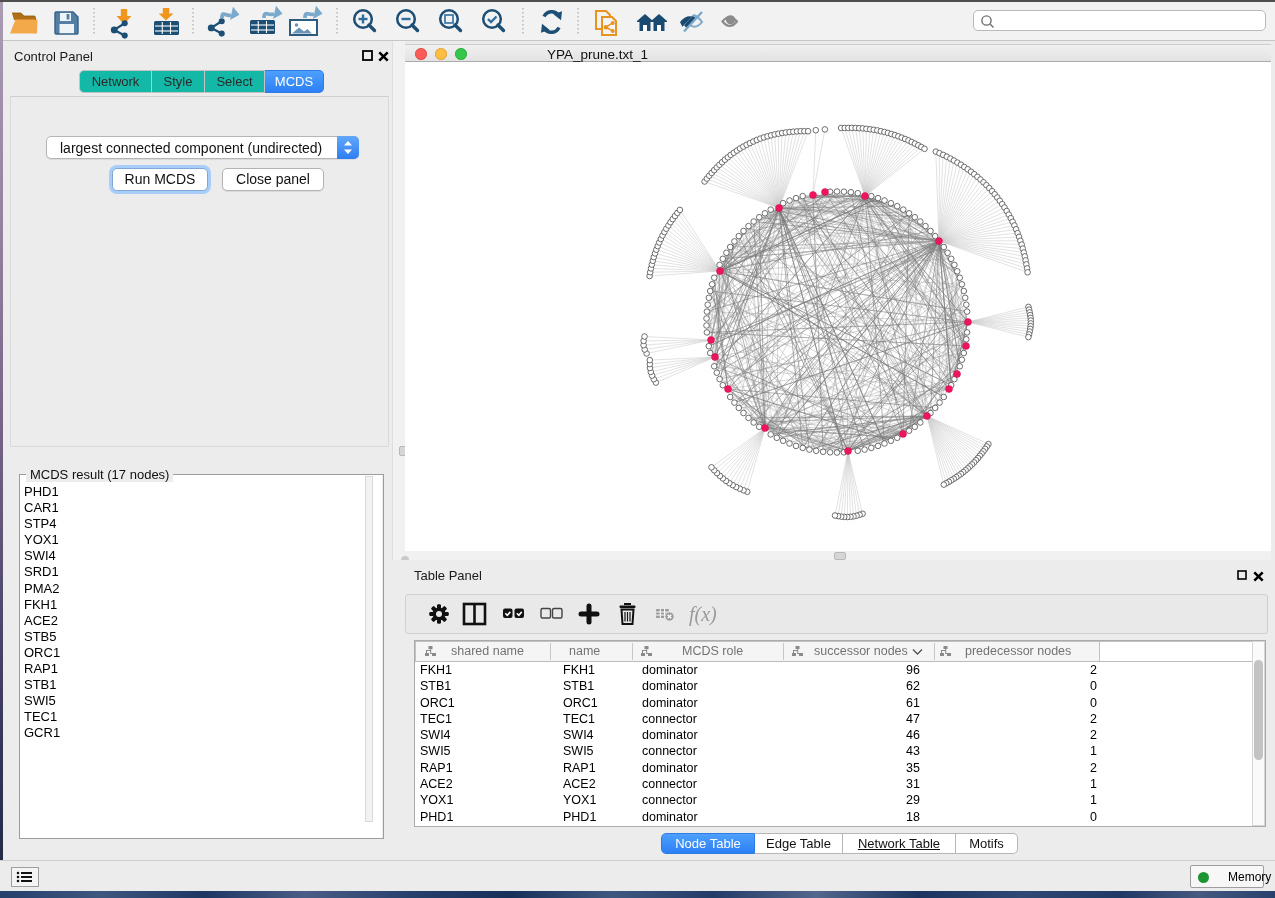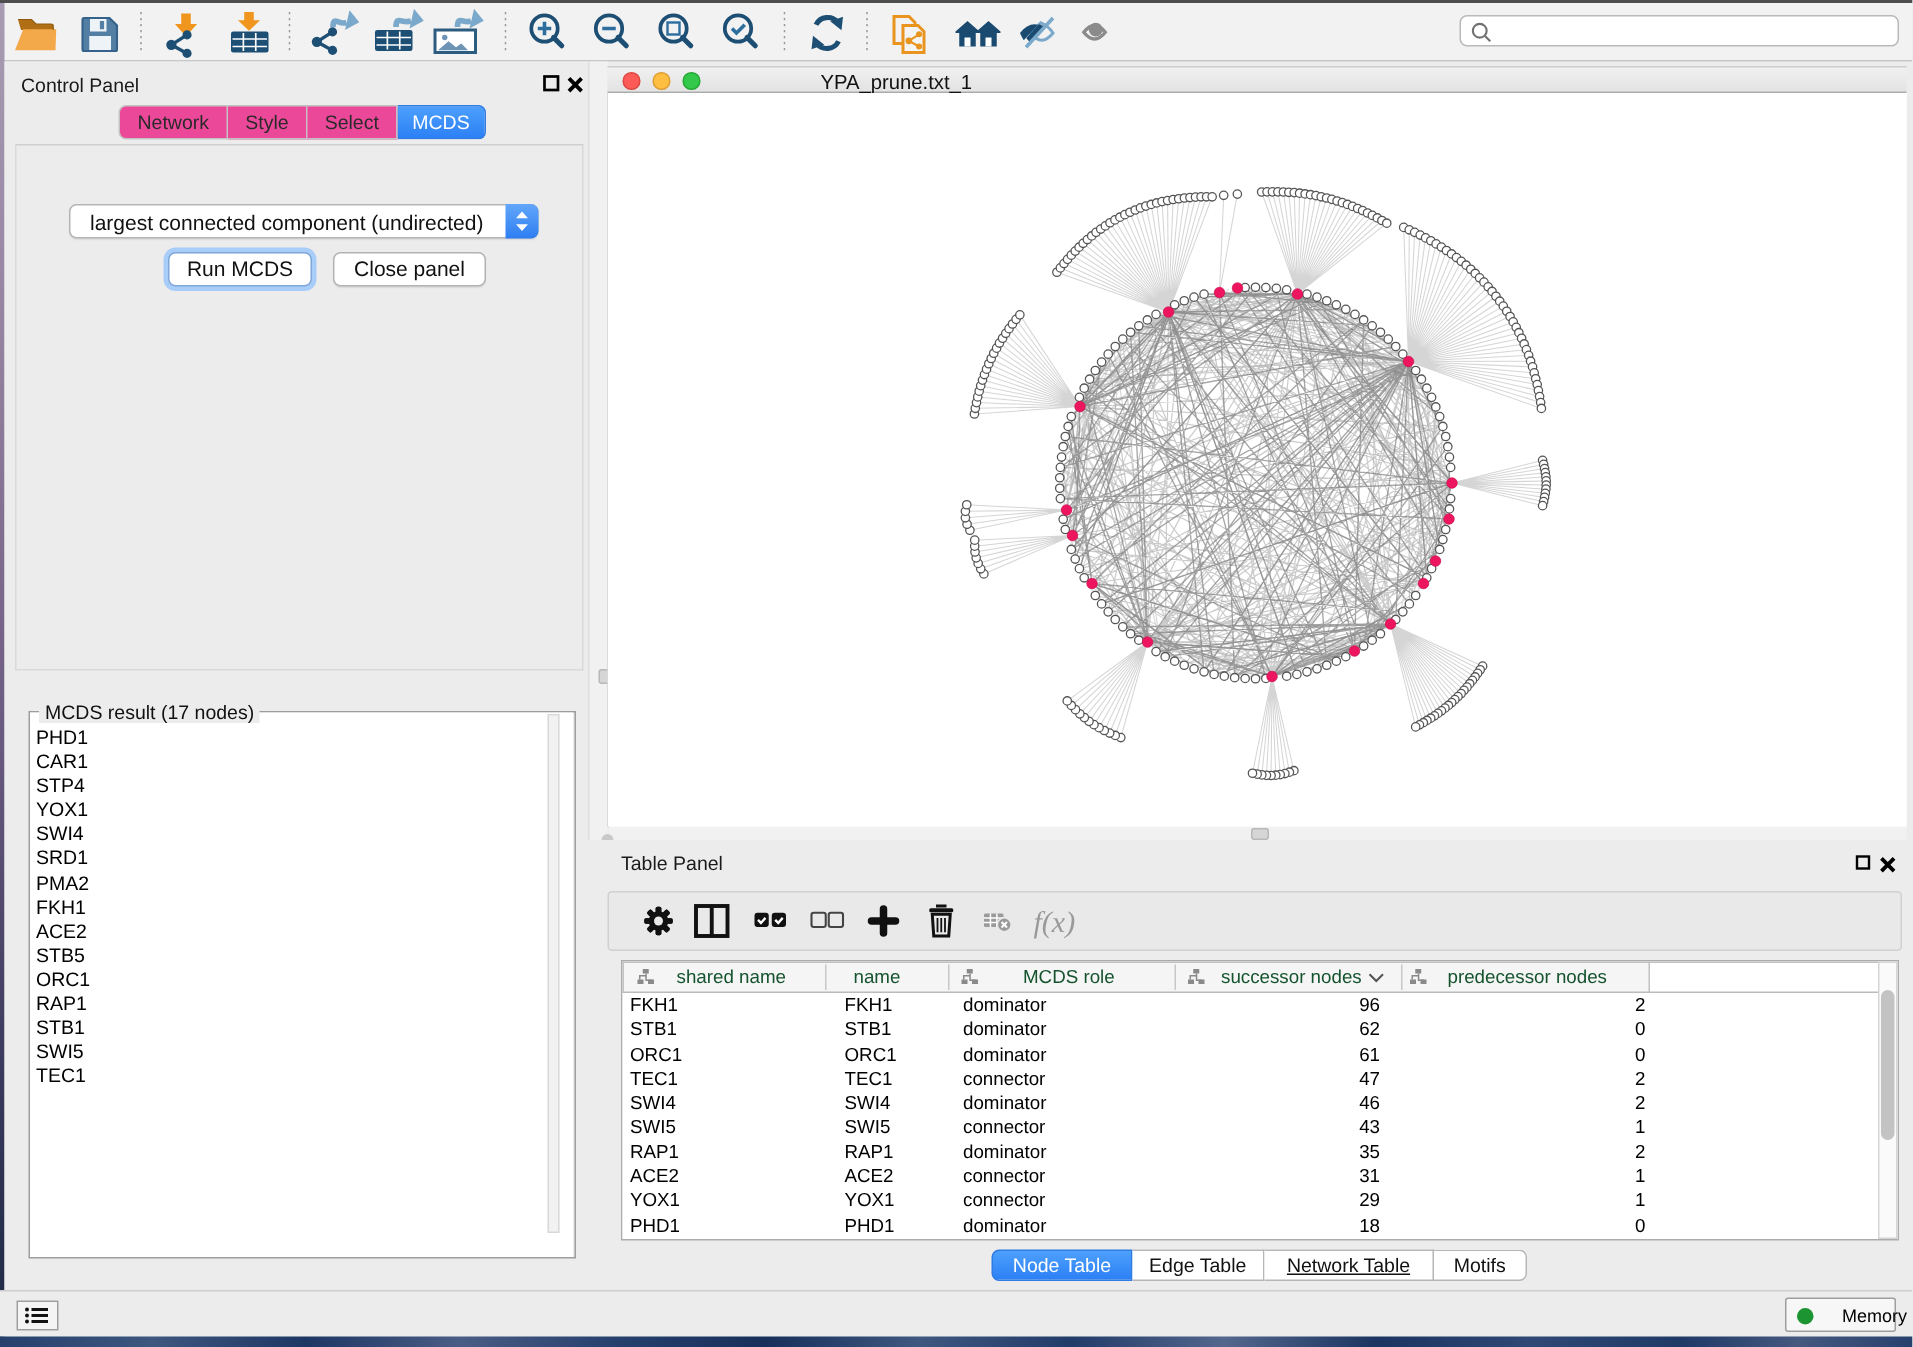--- a/index.html
+++ b/index.html
@@ -7,21 +7,21 @@
 .abs { position:absolute; }
 #topline { left:0; top:0; width:1275px; height:2px; background:#4e4e4e; }
 #toolbar { left:0; top:2px; width:1275px; height:39px; background:#f2f2f2; border-bottom:1px solid #c6c6c6; }
 #search { left:973px; top:10px; width:293px; height:21px; background:#fff; border:1px solid #b9b9b9; border-radius:5px; }
 #search svg { position:absolute; left:6px; top:3px; }
 #leftstrip { left:0; top:2px; width:3px; height:889px; background:linear-gradient(#a99bb4, #94839f 25%, #6b5a80 55%, #3a3a5c 80%, #1d2844); }
 #ctrlpanel { left:3px; top:41px; width:389px; height:819px; background:#ececec; }
 .paneltitle { font-size:13px; color:#1a1a1a; }
 #cp-title { left:14px; top:49px; }
 #tabs { left:79px; top:70px; width:245px; height:23px; }
-.tab { position:absolute; top:0; height:23px; background:#ec4899; border:1px solid #c3c3c3; border-left:none; font-size:13px; color:#2a2a2a; text-align:center; line-height:22px; }
+.tab { position:absolute; top:0; height:23px; background:#14b8a6; border:1px solid #c3c3c3; border-left:none; font-size:13px; color:#2a2a2a; text-align:center; line-height:22px; }
 #tab1 { left:0; width:73px; border-left:1px solid #c3c3c3; border-radius:5px 0 0 5px; }
 #tab2 { left:73px; width:53px; }
 #tab3 { left:126px; width:60px; }
 #tab4 { left:186px; width:59px; background:linear-gradient(#4da0fc,#2c80f5); color:#fff; border-color:#2f7ce2; border-radius:0 5px 5px 0; }
 #tabpane { left:10px; top:96px; width:379px; height:351px; border:1px solid #d9d9d9; border-top:1px solid #cfcfcf; }
 #optlabel { left:0; top:16px; width:379px; text-align:center; font-size:15px; color:#111; }
 #combo { left:35px; top:39px; width:313px; height:23px; background:#fff; border:1px solid #b5b5b5; border-radius:5px; box-shadow:0 1px 1px rgba(0,0,0,.08); }
 #combo .txt { position:absolute; left:13px; top:3px; font-size:14px; color:#111; }
 #combo .cap { position:absolute; right:-1px; top:-1px; width:22px; height:23px; background:linear-gradient(#62a7fa,#2e7ef2); border-radius:0 5px 5px 0; }
 .btn { position:absolute; height:23px; background:#fff; border:1px solid #b3b3b3; border-radius:5px; font-size:14px; color:#111; text-align:center; line-height:21px; box-shadow:0 1px 1px rgba(0,0,0,.08);margin-left:17px; }
@@ -41,21 +41,21 @@
 #nettitle .t { position:absolute; left:142px; right:0; top:2px; text-align:left; font-size:13.5px; color:#111; }
 .mac { position:absolute; top:48px; width:11.5px; height:11.5px; border-radius:50%; }
 #netview { left:405px; top:62px; width:866px; height:489px; background:#fff; border-left:1px solid #787878; }
 #hsplit-handle { left:834px; top:552px; width:12px; height:8px; background:#d6d6d6; border:1px solid #b8b8b8; border-radius:2px; }
 #tablepanel { left:392px; top:560px; width:883px; height:300px; background:#ececec; }
 #tp-title { left:414px; top:568px; }
 #tptool { left:405px; top:594px; width:863px; height:40px; background:#e9e9e9; border:1px solid #d0d0d0; border-radius:3px; }
 #thead { left:415px; top:641px; width:685px; height:21px; background:#f5f5f5; border:1px solid #c2c2c2; border-bottom:1px solid #bbb; }
 #theadright { left:1100px; top:641px; width:152px; height:21px; background:#fff; border-top:1px solid #c2c2c2; border-bottom:1px solid #bbb; }
 .hsep { position:absolute; top:643px; width:1px; height:17px; background:#c8c8c8; }
-.hlabel { position:absolute; top:644px; font-size:12.5px; color:#14532d; }
+.hlabel { position:absolute; top:644px; font-size:12.5px; color:#737373; }
 #tbody { left:415px; top:662px; width:837px; height:164px; background:#fff; }
 .tr { position:relative; height:16.3px; font-size:12.5px; color:#000; }
 .tr span { position:absolute; top:1px; }
 .c1 { left:5px; } .c2 { left:148px; } .c3 { left:227px; }
 .c4 { left:385px; width:120px; text-align:right; }
 .c5 { left:562px; width:120px; text-align:right; }
 #tscroll { left:1252px; top:641px; width:13px; height:185px; background:#fafafa; border:1px solid #d5d5d5; }
 #tthumb { left:1254px; top:660px; width:9px; height:100px; background:#c3c3c3; border-radius:4.5px; }
 #tableborder { left:414px; top:640px; width:852px; height:187px; border:1px solid #ababab; }
 #seg { left:661px; top:833px; width:357px; height:21px; }
@@ -222,20 +222,21 @@
       <div class="li">SRD1</div>
       <div class="li">PMA2</div>
       <div class="li">FKH1</div>
       <div class="li">ACE2</div>
       <div class="li">STB5</div>
       <div class="li">ORC1</div>
       <div class="li">RAP1</div>
       <div class="li">STB1</div>
       <div class="li">SWI5</div>
       <div class="li">TEC1</div>
+      <div class="li">GCR1</div>
     </div>
     <div id="listtrack"></div>
   </div>
 <div class="abs" id="fieldlegend">MCDS result (17 nodes)</div>
 <div class="abs" id="vsplit"></div>
 <div class="abs" id="hsplit"></div>
 <div class="abs" id="vsplit-handle"></div>
 <div class="abs" id="cp-scroll"></div>
 <div class="abs" id="nettitle">
     <div class="t">YPA_prune.txt_1</div>

